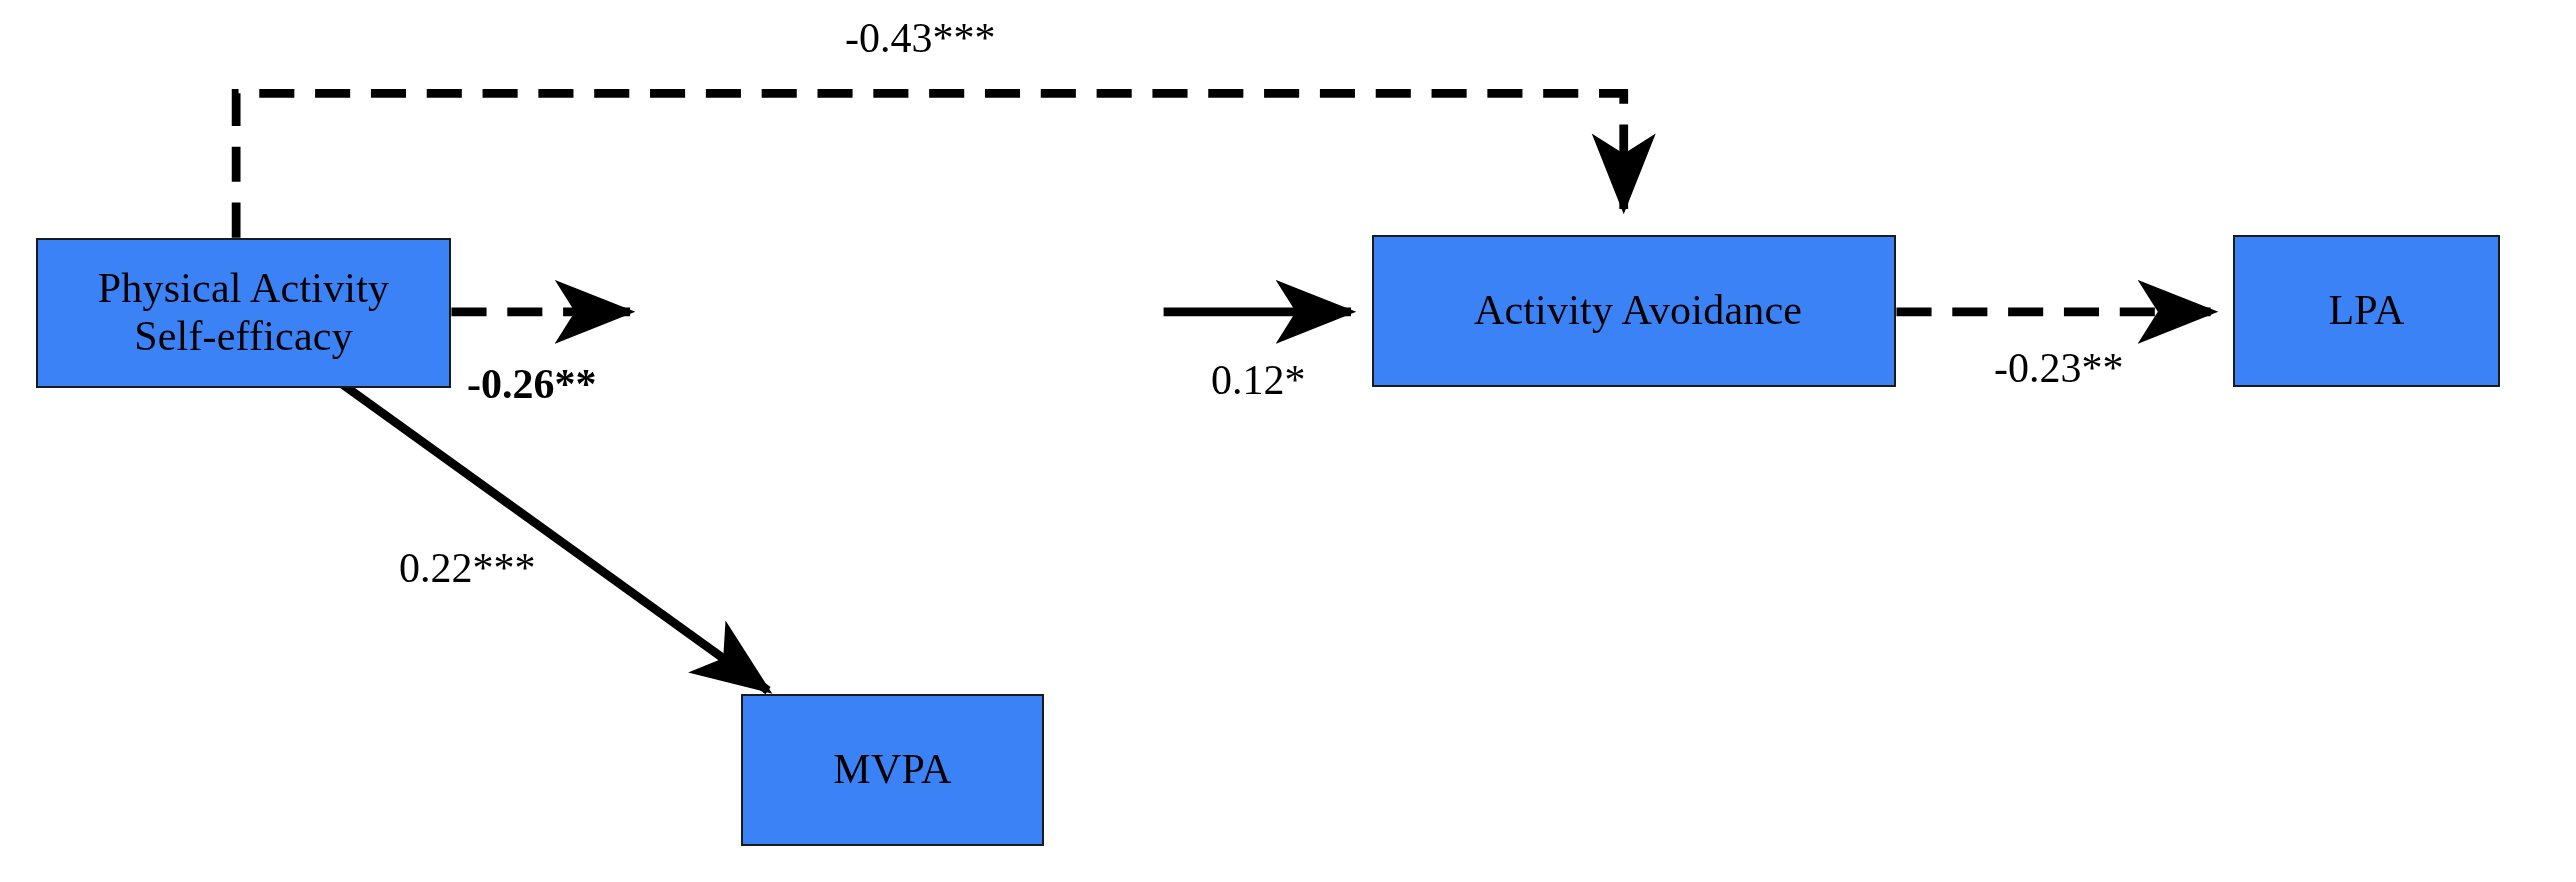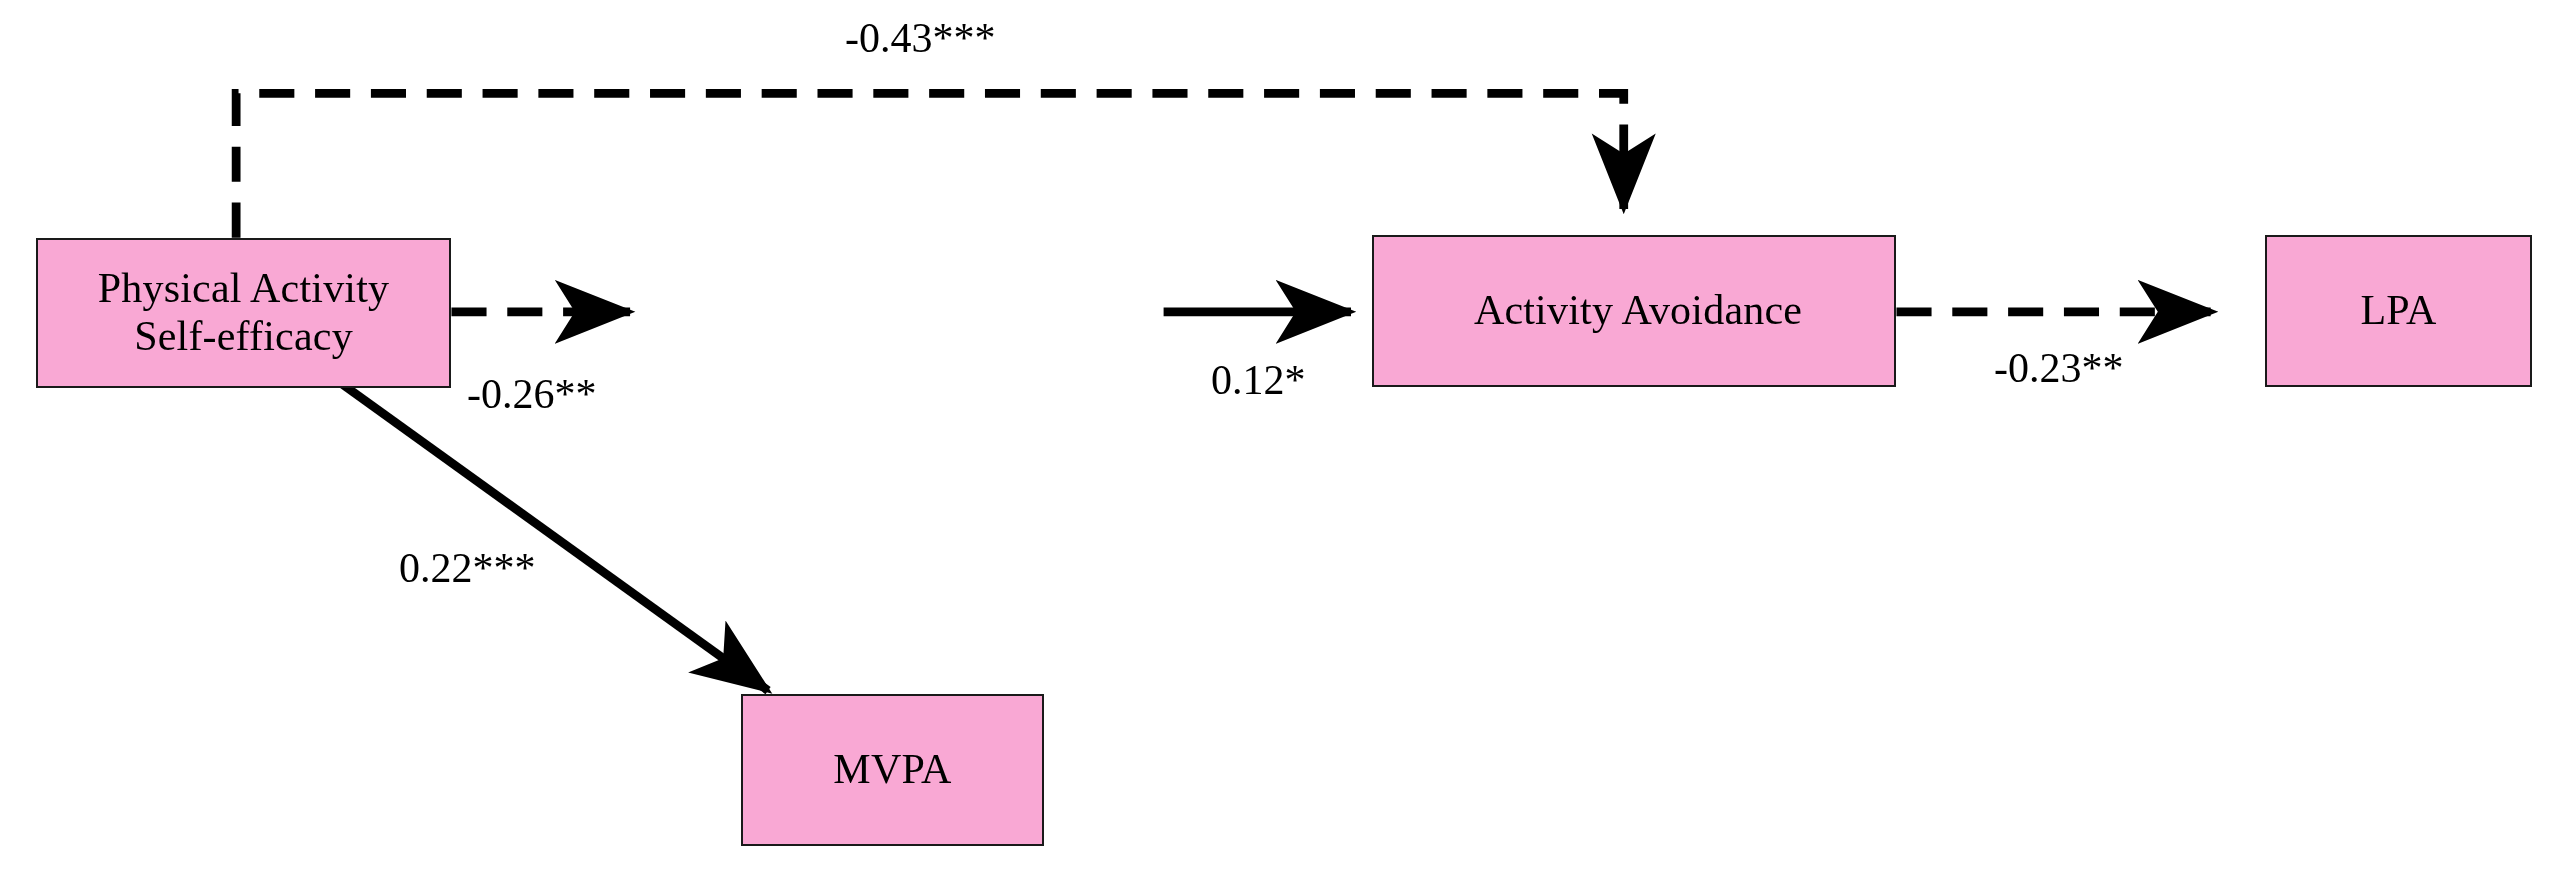--- a/index.html
+++ b/index.html
@@ -20,21 +20,21 @@
     position: absolute;
     left: 0;
     top: 0;
     width: 2576px;
     height: 882px;
   }
   .node-box {
     position: absolute;
     box-sizing: border-box;
     border: 2.4px solid #1a1a1a;
-    background: #f9a8d4;
+    background: #3b82f6;
     display: flex;
     align-items: center;
     justify-content: center;
     text-align: center;
     z-index: 5;
   }
   .node-label {
     font-family: "Liberation Serif", "DejaVu Serif", serif;
     font-size: 42px;
     line-height: 1.14;
@@ -50,25 +50,25 @@
     font-size: 42px;
     color: #000000;
     white-space: nowrap;
     z-index: 6;
     letter-spacing: 0px;
   }
   
   #node-pase   { left: 36px;   top: 238px;  width: 415px; height: 150px; }
   #node-pag    { left: 652px;  top: 235px;  width: 510px; height: 152px; }
   #node-aa     { left: 1372px; top: 235px;  width: 524px; height: 152px; padding-left: 8px; }
-  #node-lpa    { left: 2233px; top: 235px;  width: 267px; height: 152px; margin-left: 32px; }
+  #node-lpa    { left: 2233px; top: 235px;  width: 267px; height: 152px; }
   #node-mvpa   { left: 741px;  top: 694px;  width: 303px; height: 152px; }
   
   #coef-top    { left: 845px; top: 14.4px; }
-  #coef-pag    { left: 467px;  top: 370px; }
+  #coef-pag    { left: 467px;  top: 360px; font-weight: bold; }
   #coef-aa     { left: 1211px; top: 356px; }
   #coef-lpa    { left: 1994px; top: 344px; }
   #coef-mvpa   { left: 399px;  top: 544px; }
 </style>
 </head>
 <body>
 
 <div id="diagram-root">
 
   <svg id="path-svg" viewBox="0 0 3230 1106" xmlns="http://www.w3.org/2000/svg">

